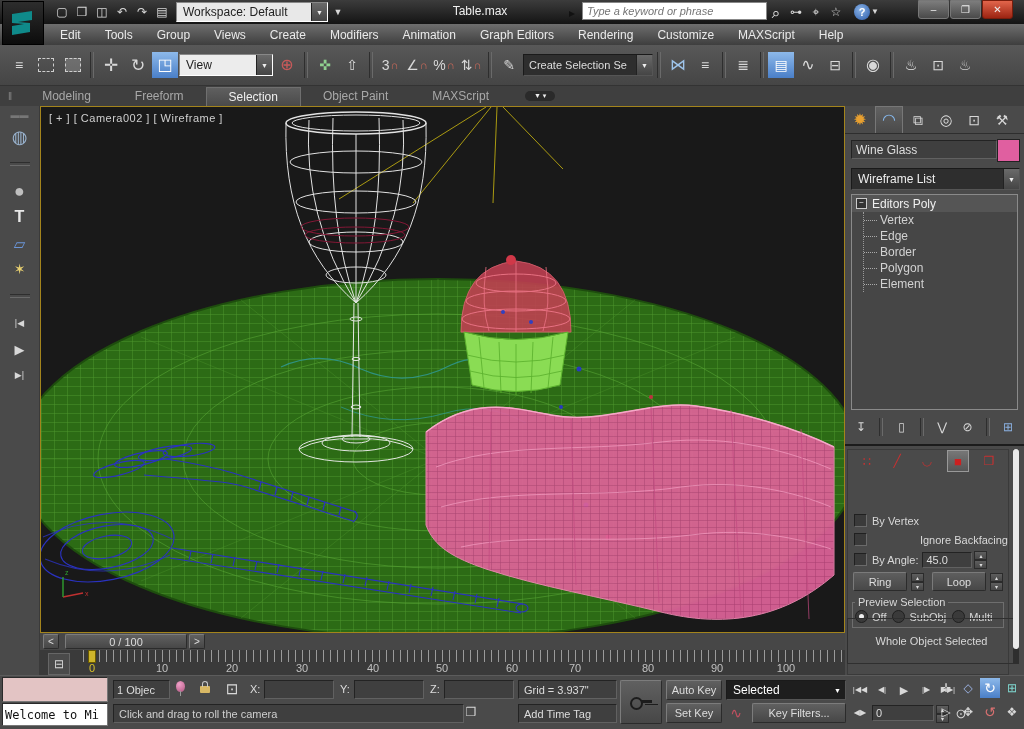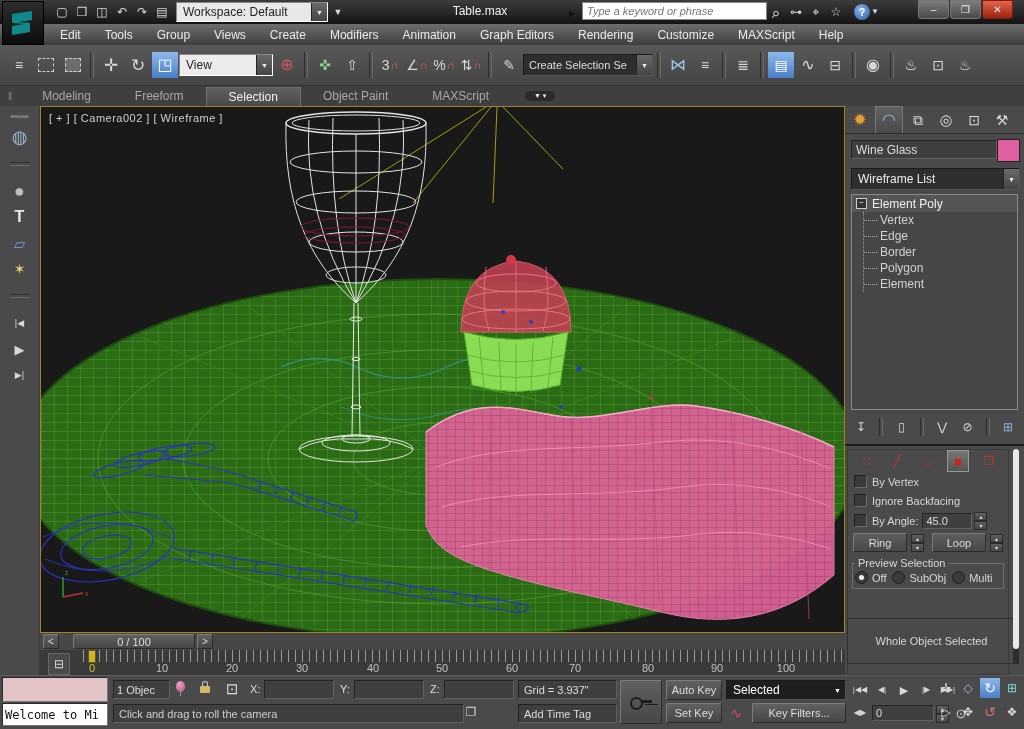--- a/index.html
+++ b/index.html
@@ -320,21 +320,21 @@
     <span class="abs" style="left:152px;top:33px;width:21px;height:21px;background:#e05fa0;border:1px solid #222;"></span>
 
     <div class="abs ddark" style="left:6px;top:62px;width:167px;height:20px;">
       <span style="padding-left:6px;font-size:12px;">Wireframe List</span>
       <span class="ddarrow">▼</span>
     </div>
 
     <div class="abs" style="left:6px;top:88px;width:167px;height:216px;background:#464646;border:1px solid #8a8a8a;box-sizing:border-box;font-size:12px;">
       <div class="row" style="height:17px;background:#555;padding-left:4px;color:#f0f0f0;">
         <span style="width:9px;height:9px;border:1px solid #ccc;background:#333;font-size:8px;line-height:8px;text-align:center;margin-right:5px;">−</span>
-        <span>Element Poly</span>
+        <span>Editors Poly</span>
       </div>
       <div style="margin-left:11px;border-left:1px dotted #999;color:#d2d2d2;">
         <div class="row" style="height:16px;">
             <span class="treebranch"></span>
             <span>Vertex</span>
           </div>
         <div class="row" style="height:16px;">
             <span class="treebranch"></span>
             <span>Edge</span>
           </div>
@@ -366,25 +366,25 @@
     <div class="abs" style="left:0;top:338px;width:179px;height:2px;background:#1c1c1c;"></div>
 
     <div class="abs" style="left:2px;top:343px;width:162px;height:226px;border:1px solid #3a3a3a;box-sizing:border-box;font-size:11px;color:#d8d8d8;">
       <div class="row" style="height:22px;justify-content:space-around;padding:0 4px;">
         <span class="ic sm" style="color:#cc3030;font-size:13px;">∷</span>
         <span class="ic sm" style="color:#cc3030;font-size:12px;">╱</span>
         <span class="ic sm" style="color:#cc3030;font-size:12px;">◡</span>
         <span class="ic sm activeblue" style="color:#cc2020!important;background:linear-gradient(#777,#555)!important;border:1px solid #999!important;font-size:13px;">■</span>
         <span class="ic sm" style="color:#cc3030;font-size:12px;">❒</span>
       </div>
-      <div class="row" style="height:19px;padding-left:6px;">
+      <div class="row" style="height:19px;padding-left:6px;margin-top:39px;">
         <span class="cb"></span>
         <span>By Vertex</span>
       </div>
-      <div class="row" style="height:19px;padding-left:6px;">
+      <div class="row" style="height:19px;padding-left:6px;justify-content:space-between;">
         <span class="cb"></span>
         <span>Ignore Backfacing</span>
       </div>
       <div class="row" style="height:21px;padding-left:6px;">
         <span class="cb"></span>
         <span>By Angle:</span>
         <input class="fld" style="width: 42px; height: 14px; margin-left: 4px; font-size: 11px; padding: 0px 3px; font-family: &quot;Liberation Sans&quot;, sans-serif;" value="45.0">
         <span class="spin" style="margin-left:2px;">
             <span>▴</span>
             <span>▾</span>
@@ -424,21 +424,21 @@
       <span style="color:#d8d8d8;">Whole Object Selected</span>
     </div>
 
     <div class="abs" style="left:168px;top:343px;width:6px;height:215px;background:#2e2e2e;">
       <div style="width:6px;height:200px;background:#e9e9e9;border-radius:3px;"></div>
     </div>
   </div>
 
   <div class="abs row" style="left:40px;top:633px;width:805px;height:17px;background:#474747;border-bottom:1px solid #333;">
     <span class="b3" style="width:14px;height:13px;margin-left:3px;font-size:10px;">&lt;</span>
-    <span class="b3" style="width:120px;height:13px;margin-left:14px;font-size:11px;">0 / 100</span>
+    <span class="b3" style="width:120px;height:13px;margin-left:6px;font-size:11px;">0 / 100</span>
     <span class="b3" style="width:14px;height:13px;margin-left:2px;font-size:10px;">&gt;</span>
   </div>
 
   <div class="abs" style="left:40px;top:650px;width:805px;height:25px;background:#3a3a3a;">
     <span class="ic sm" style="position:absolute;left:8px;top:3px;border:1px solid #666;background:#4a4a4a;">⊟</span>
     <div style="position:absolute;left:40px;top:0;width:765px;height:12px;
                 background-image:repeating-linear-gradient(90deg,#9a9a9a 0 1px,transparent 1px 7px);background-position:12px 0;"></div>
     <div style="position:absolute;left:48px;top:0;width:8px;height:13px;background:#cdb42a;border:1px solid #6a5a00;box-sizing:border-box;"></div>
     <span style="position:absolute;top:12px;left:52px;transform:translateX(-50%);color:#d8c028;">0</span>
     <span style="position:absolute;top:12px;left:122px;transform:translateX(-50%);color:#c0c0c0;">10</span>

